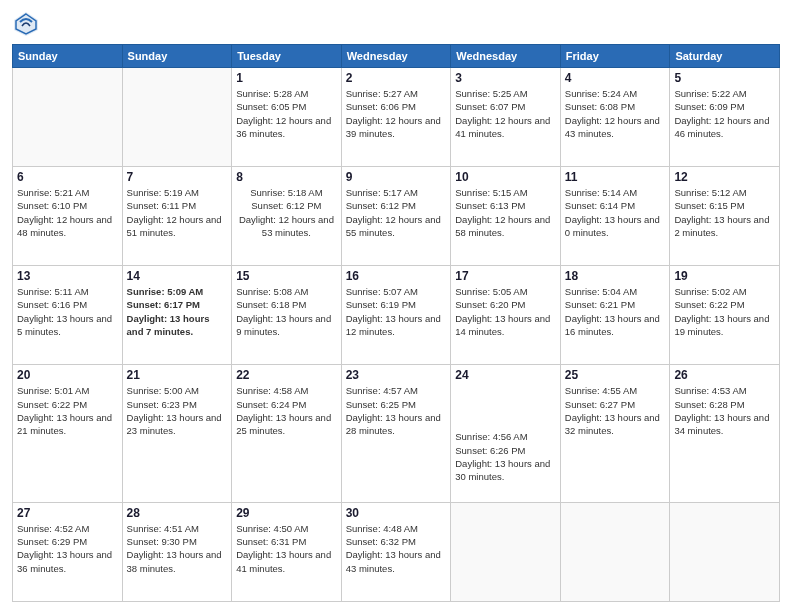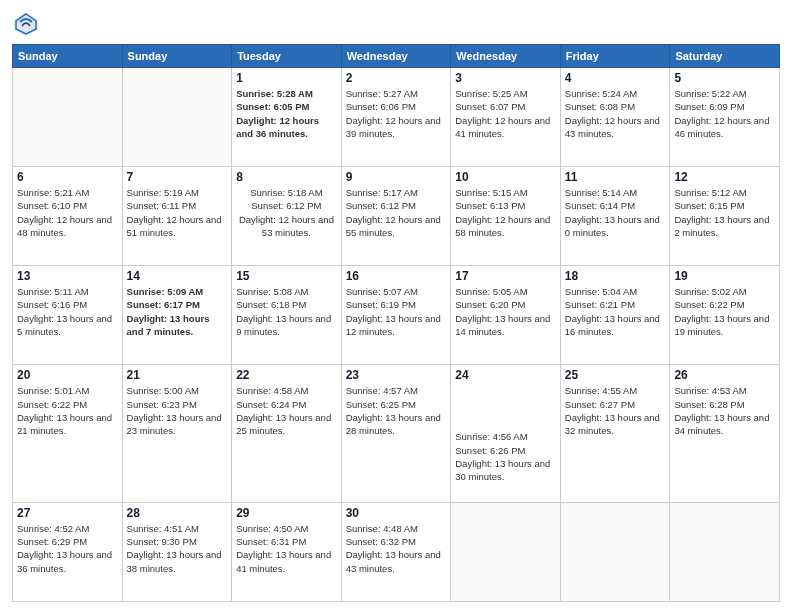--- a/index.html
+++ b/index.html
@@ -125,21 +125,21 @@
           <th>Friday</th>
           <th>Saturday</th>
         </tr>
     </thead>
     <tbody id="calendar-body">
     <tr>
           <td class="empty-cell"></td>
           <td class="empty-cell"></td>
           <td>
             <div class="cell-day">1</div>
-            <div class="cell-info" style="white-space: pre-line; font-weight: bold;">Sunrise: 5:28 AM
+            <div class="cell-info" style="white-space: pre-line;">Sunrise: 5:28 AM
 Sunset: 6:05 PM
 Daylight: 12 hours and 36 minutes.</div>
           </td>
           <td>
             <div class="cell-day">2</div>
             <div class="cell-info" style="white-space: pre-line;">Sunrise: 5:27 AM
 Sunset: 6:06 PM
 Daylight: 12 hours and 39 minutes.</div>
           </td>
           <td>

